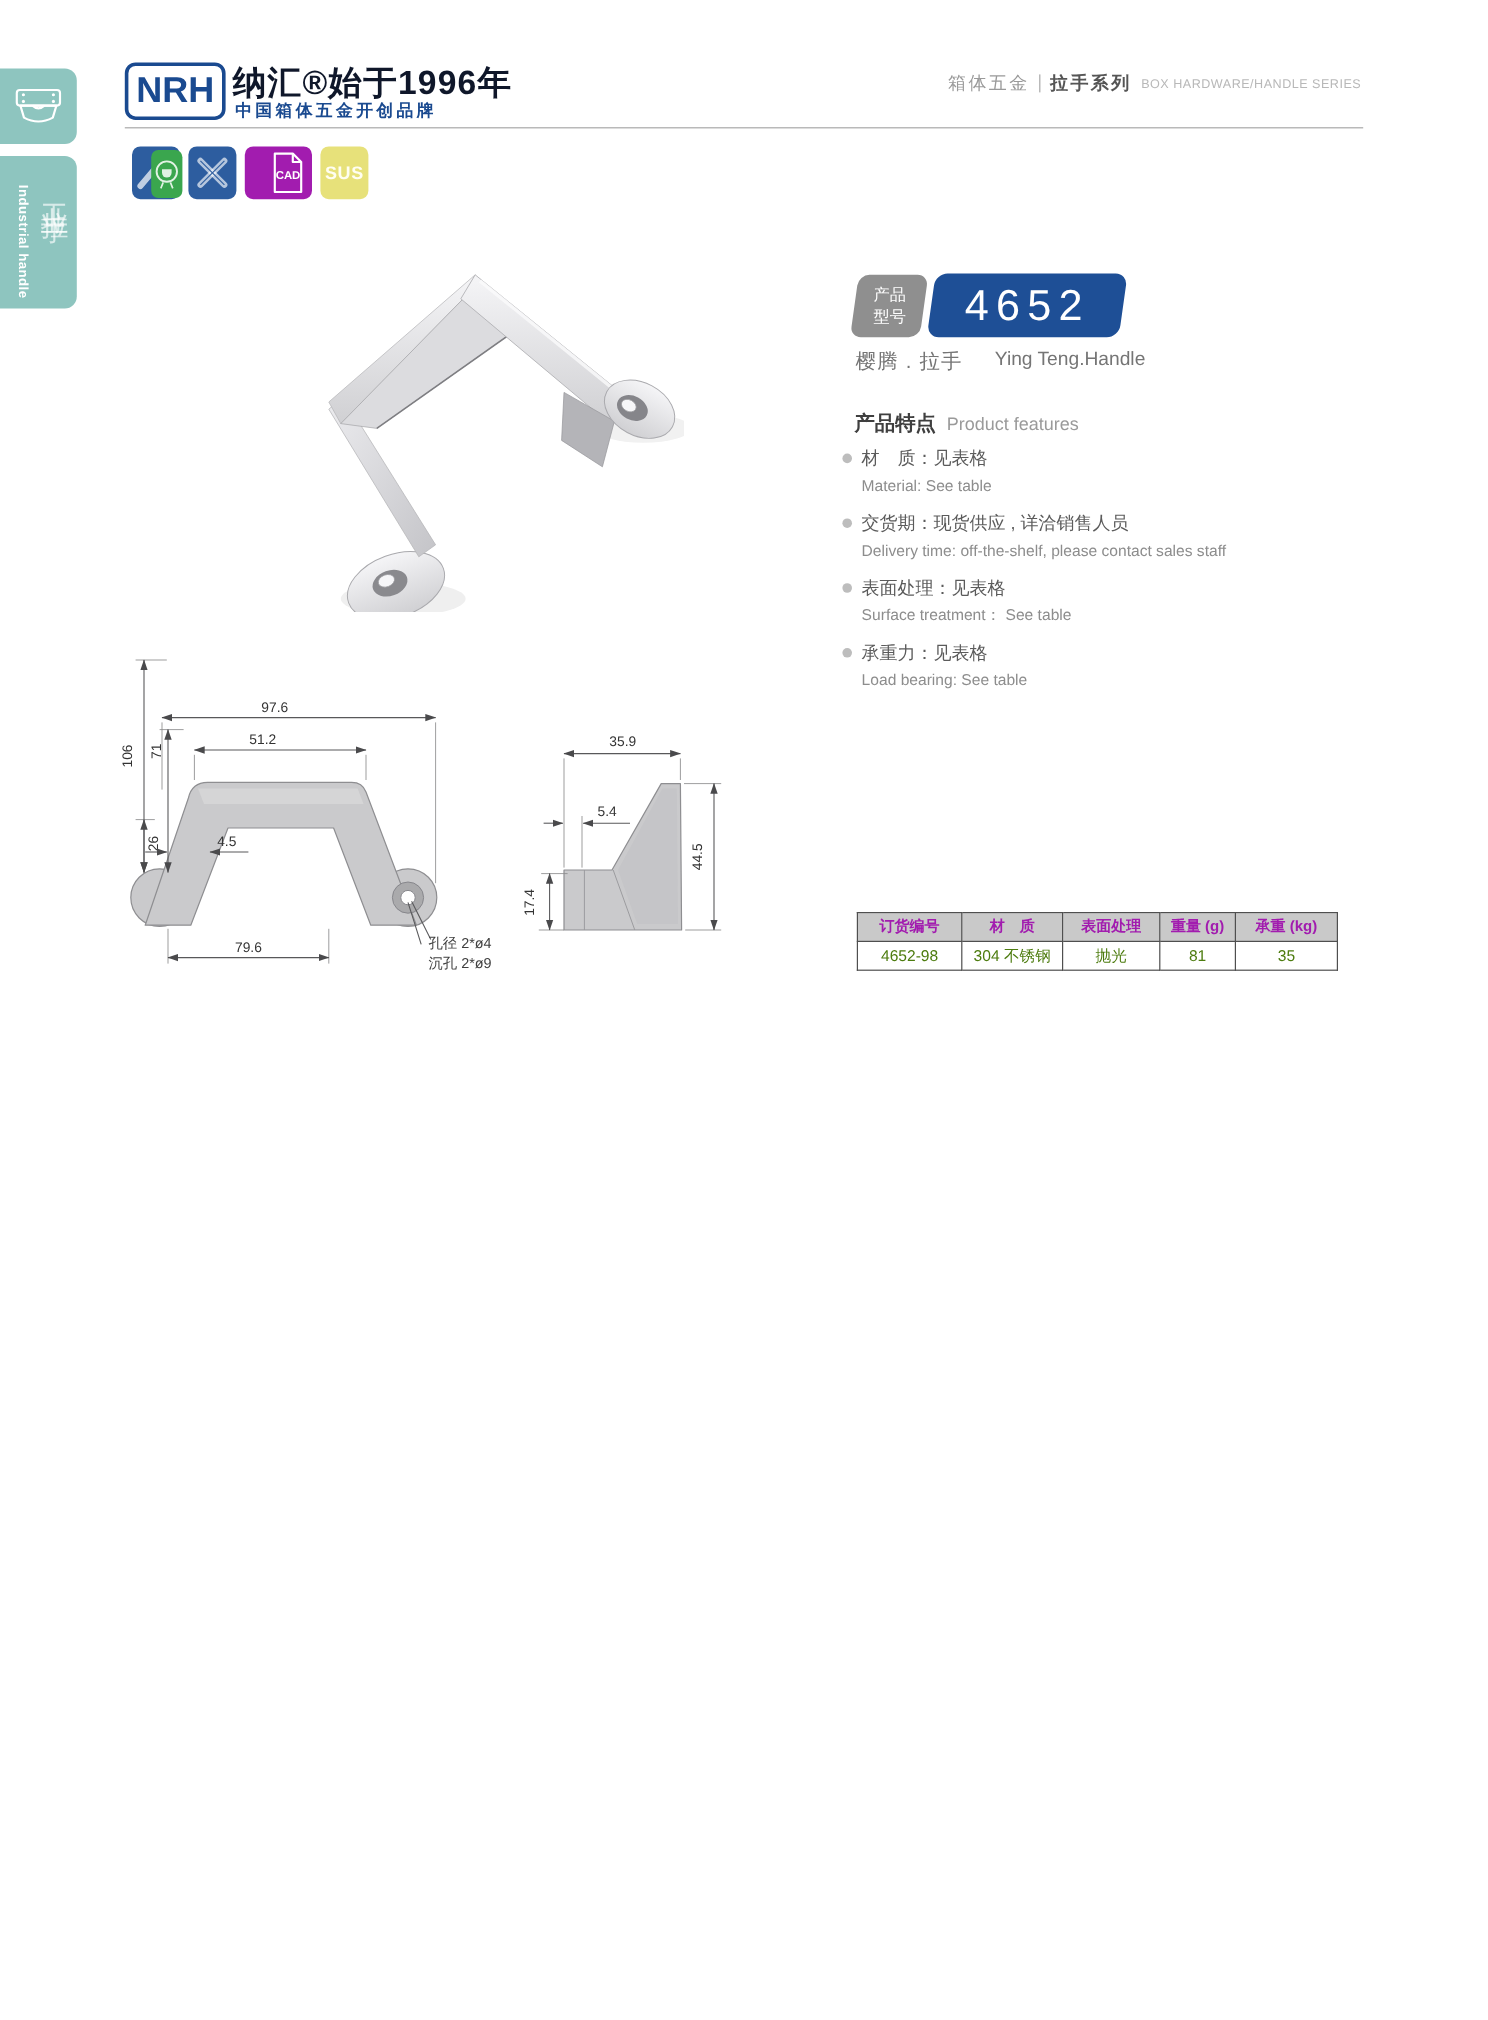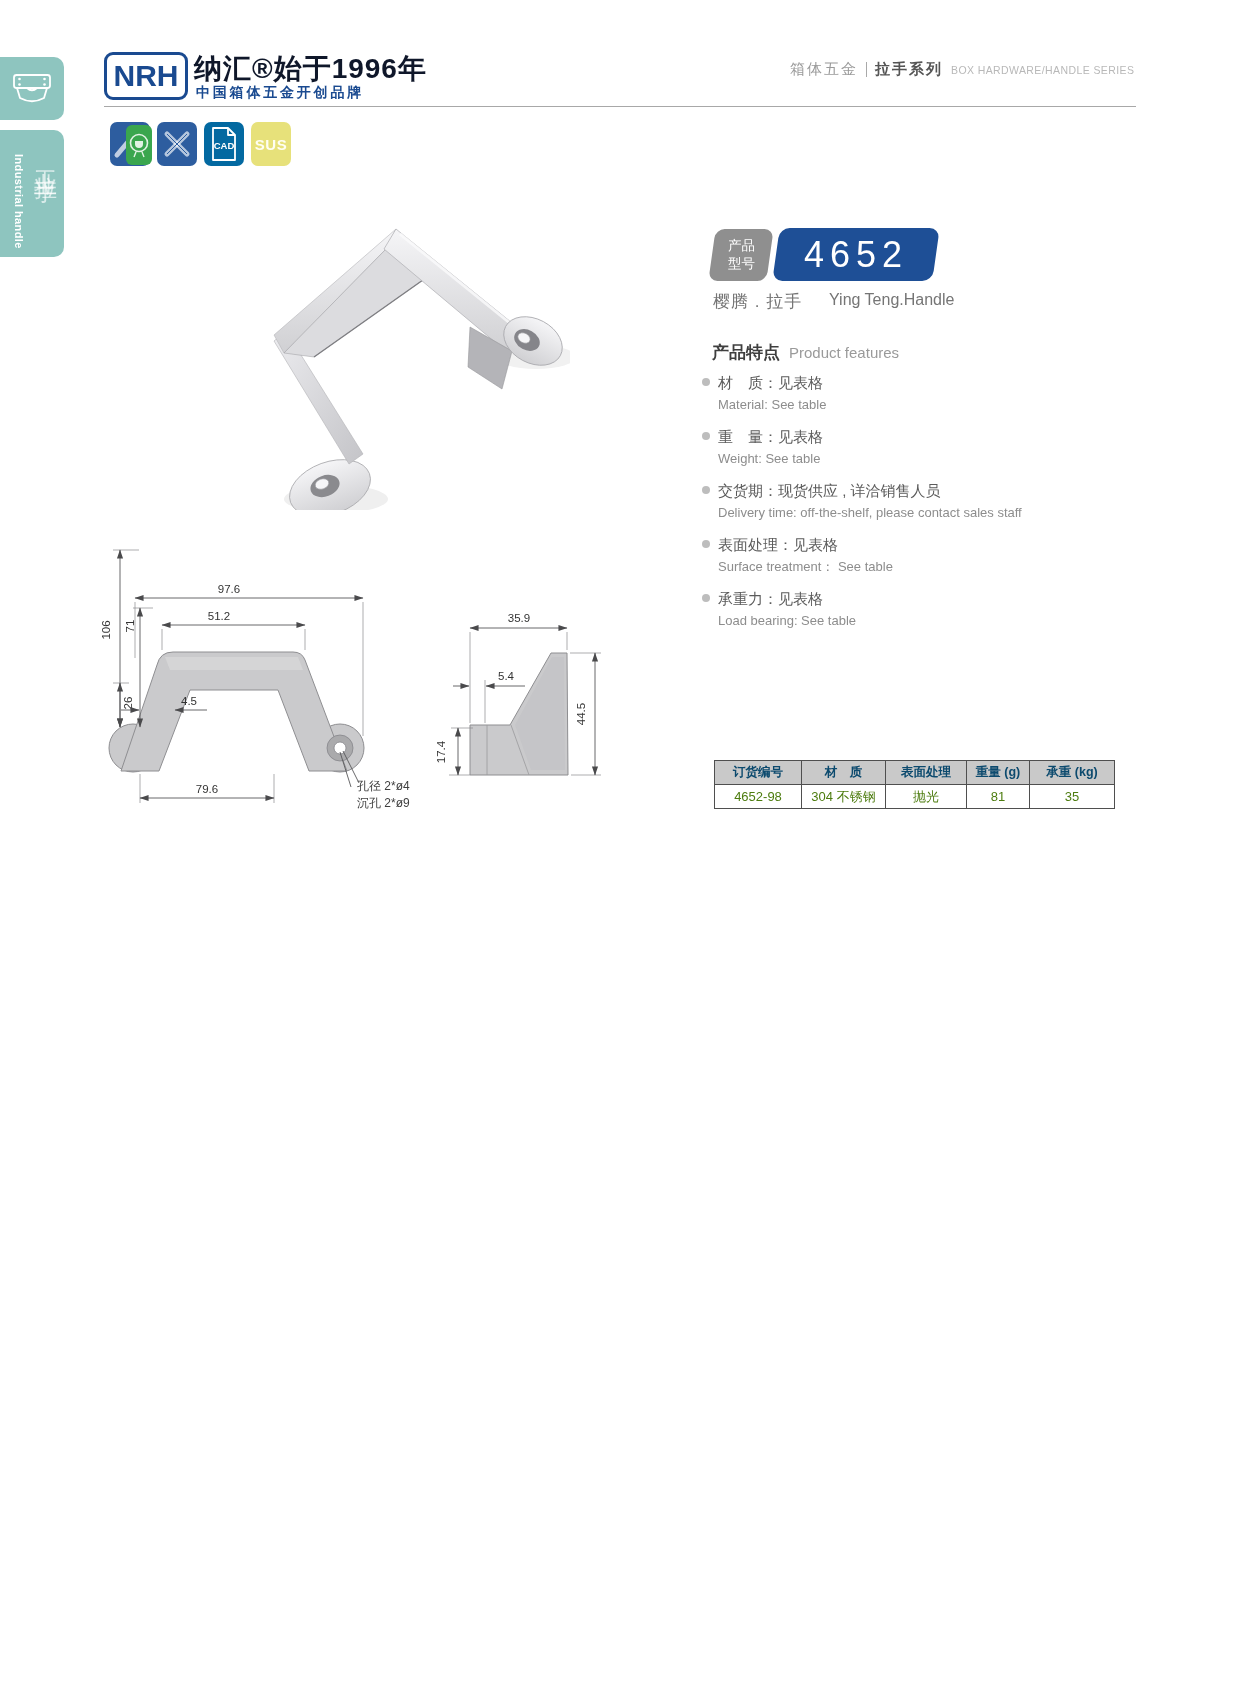--- a/index.html
+++ b/index.html
@@ -29,21 +29,21 @@
   .h-div{width:1px;height:15px;background:#a9a9a9;}
   .h-series{font-size:15px;color:#555;font-weight:bold;letter-spacing:2px;}
   .h-en{font-size:10.5px;color:#b8b8b8;letter-spacing:0.4px;}
   .hdr-line{left:104px;top:106px;width:1032px;height:1px;background:#a8a8a8;}
 
   
   .badges{left:110px;top:122px;display:flex;gap:7px;}
   .badge{width:40px;height:44px;border-radius:7px;position:relative;
          display:flex;align-items:center;justify-content:center;}
   .b-blue{background:#2d5d9f;}
-  .b-red{background:#0369a1;}
+  .b-red{background:#a21caf;padding-left:16px;}
   .b-yellow{background:#e7e17a;}
   .b-green-ov{position:absolute;left:16px;top:3px;width:26px;height:40px;background:#3aa64e;
          border-radius:6px;display:flex;align-items:center;justify-content:center;}
   .sus-txt{font-size:15px;font-weight:bold;color:#fffef2;letter-spacing:0.5px;}
 
   
   .mbadge-gray{left:712px;top:229px;width:58px;height:52px;background:#8f8f8f;border-radius:9px;
         transform:skewX(-8deg);display:flex;align-items:center;justify-content:center;}
   .mbadge-gray .inner{transform:skewX(8deg);color:#fff;font-size:13.5px;line-height:1.35;text-align:center;}
   .mbadge-blue{left:776px;top:228px;width:160px;height:53px;background:#1e4f96;border-radius:10px;
@@ -59,21 +59,21 @@
   .feat-list{left:702px;top:371px;width:360px;}
   .fitem{position:relative;padding-left:16px;margin-bottom:9px;}
   .fdot{position:absolute;left:0;top:7px;width:8px;height:8px;border-radius:50%;background:#bdbdbd;}
   .f-cn{font-size:15px;color:#5b5b5b;line-height:23px;}
   .f-en{font-size:13px;color:#8d8d8d;line-height:22px;}
   .f-en.wide{max-width:312px;text-align:justify;letter-spacing:0.6px;}
 
   
   .spec{position:absolute;left:714px;top:760px;border-collapse:collapse;}
   .spec th,.spec td{border:1px solid #4f4f4f;text-align:center;height:23px;padding:0 2px;}
-  .spec th{background:#c9c9c9;font-weight:bold;font-size:12.5px;color:#0c4a6e;}
+  .spec th{background:#c9c9c9;font-weight:bold;font-size:12.5px;color:#a21caf;}
   .spec td{font-size:13px;color:#4d7c0f;background:#fff;}
 
   
   .dimline{stroke:#58585a;stroke-width:0.9;fill:none;}
   .ext{stroke:#8a8a8c;stroke-width:0.7;fill:none;}
   .part{fill:#cacacc;stroke:#8e8e91;stroke-width:1;stroke-linejoin:round;}
   .pline{stroke:#9a9a9d;stroke-width:0.8;fill:none;}
   svg text{font-family:"Liberation Sans",sans-serif;}
   .dimtext{font-size:11.5px;fill:#333;}
   .holetext{font-size:12px;fill:#3f3f3f;}
@@ -201,25 +201,20 @@
 
   <div class="abs feat-title">
     <span class="ft-cn">产品特点</span>
     <span class="ft-en">Product features</span>
   </div>
   <div class="abs feat-list">
     <div class="fitem">
       <span class="fdot"></span>
       <div class="f-cn">材　质：见表格</div>
       <div class="f-en">Material: See table</div>
-    </div>
-    <div class="fitem">
-      <span class="fdot"></span>
-      <div class="f-cn">重　量：见表格</div>
-      <div class="f-en">Weight: See table</div>
     </div>
     <div class="fitem">
       <span class="fdot"></span>
       <div class="f-cn">交货期：现货供应 , 详洽销售人员</div>
       <div class="f-en">Delivery time: off-the-shelf, please contact sales staff</div>
     </div>
     <div class="fitem">
       <span class="fdot"></span>
       <div class="f-cn">表面处理：见表格</div>
       <div class="f-en">Surface treatment： See table</div>

